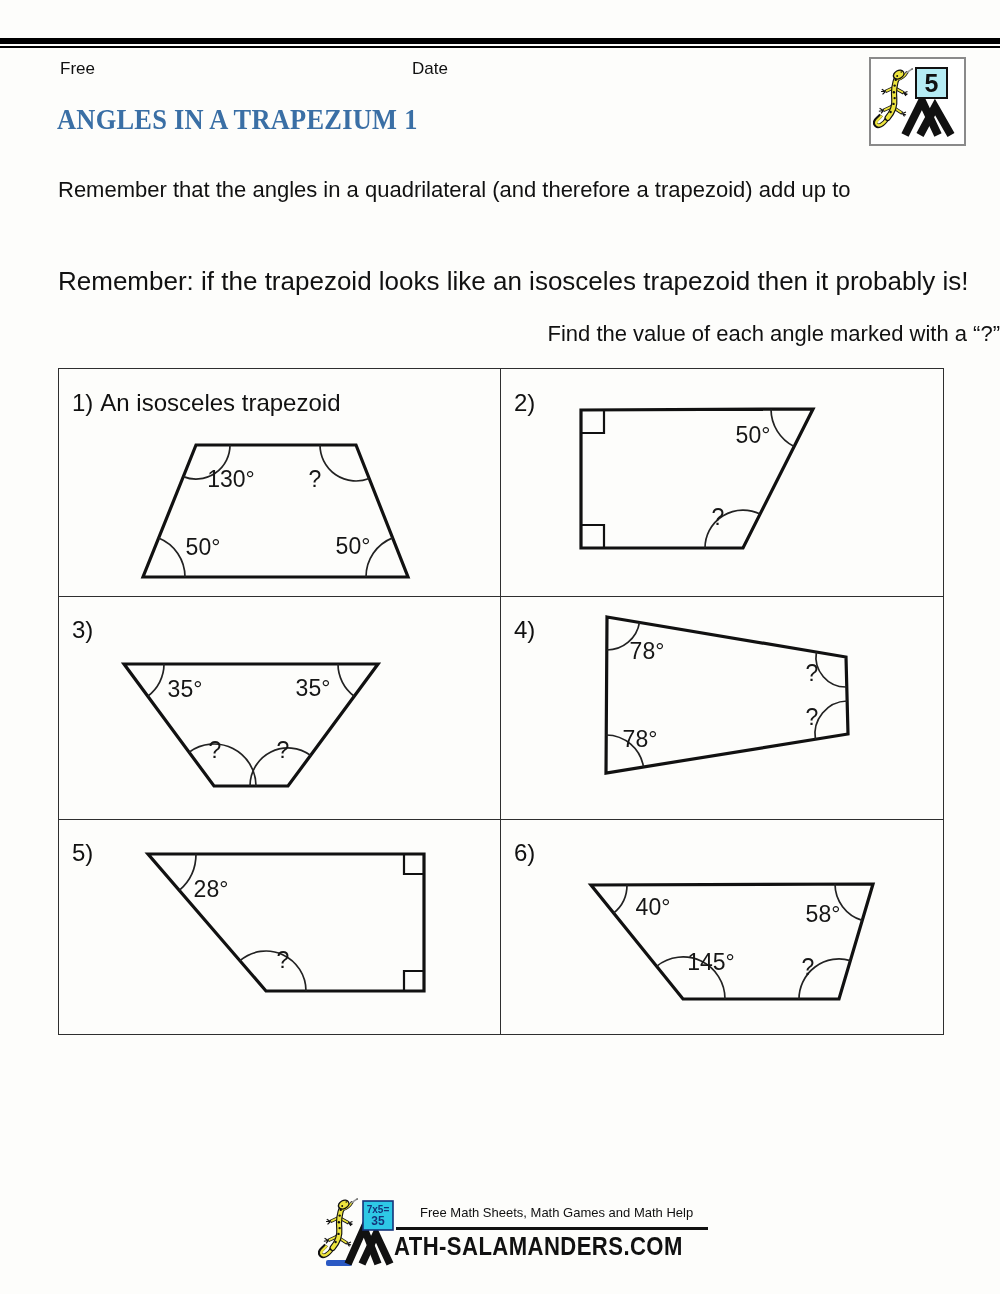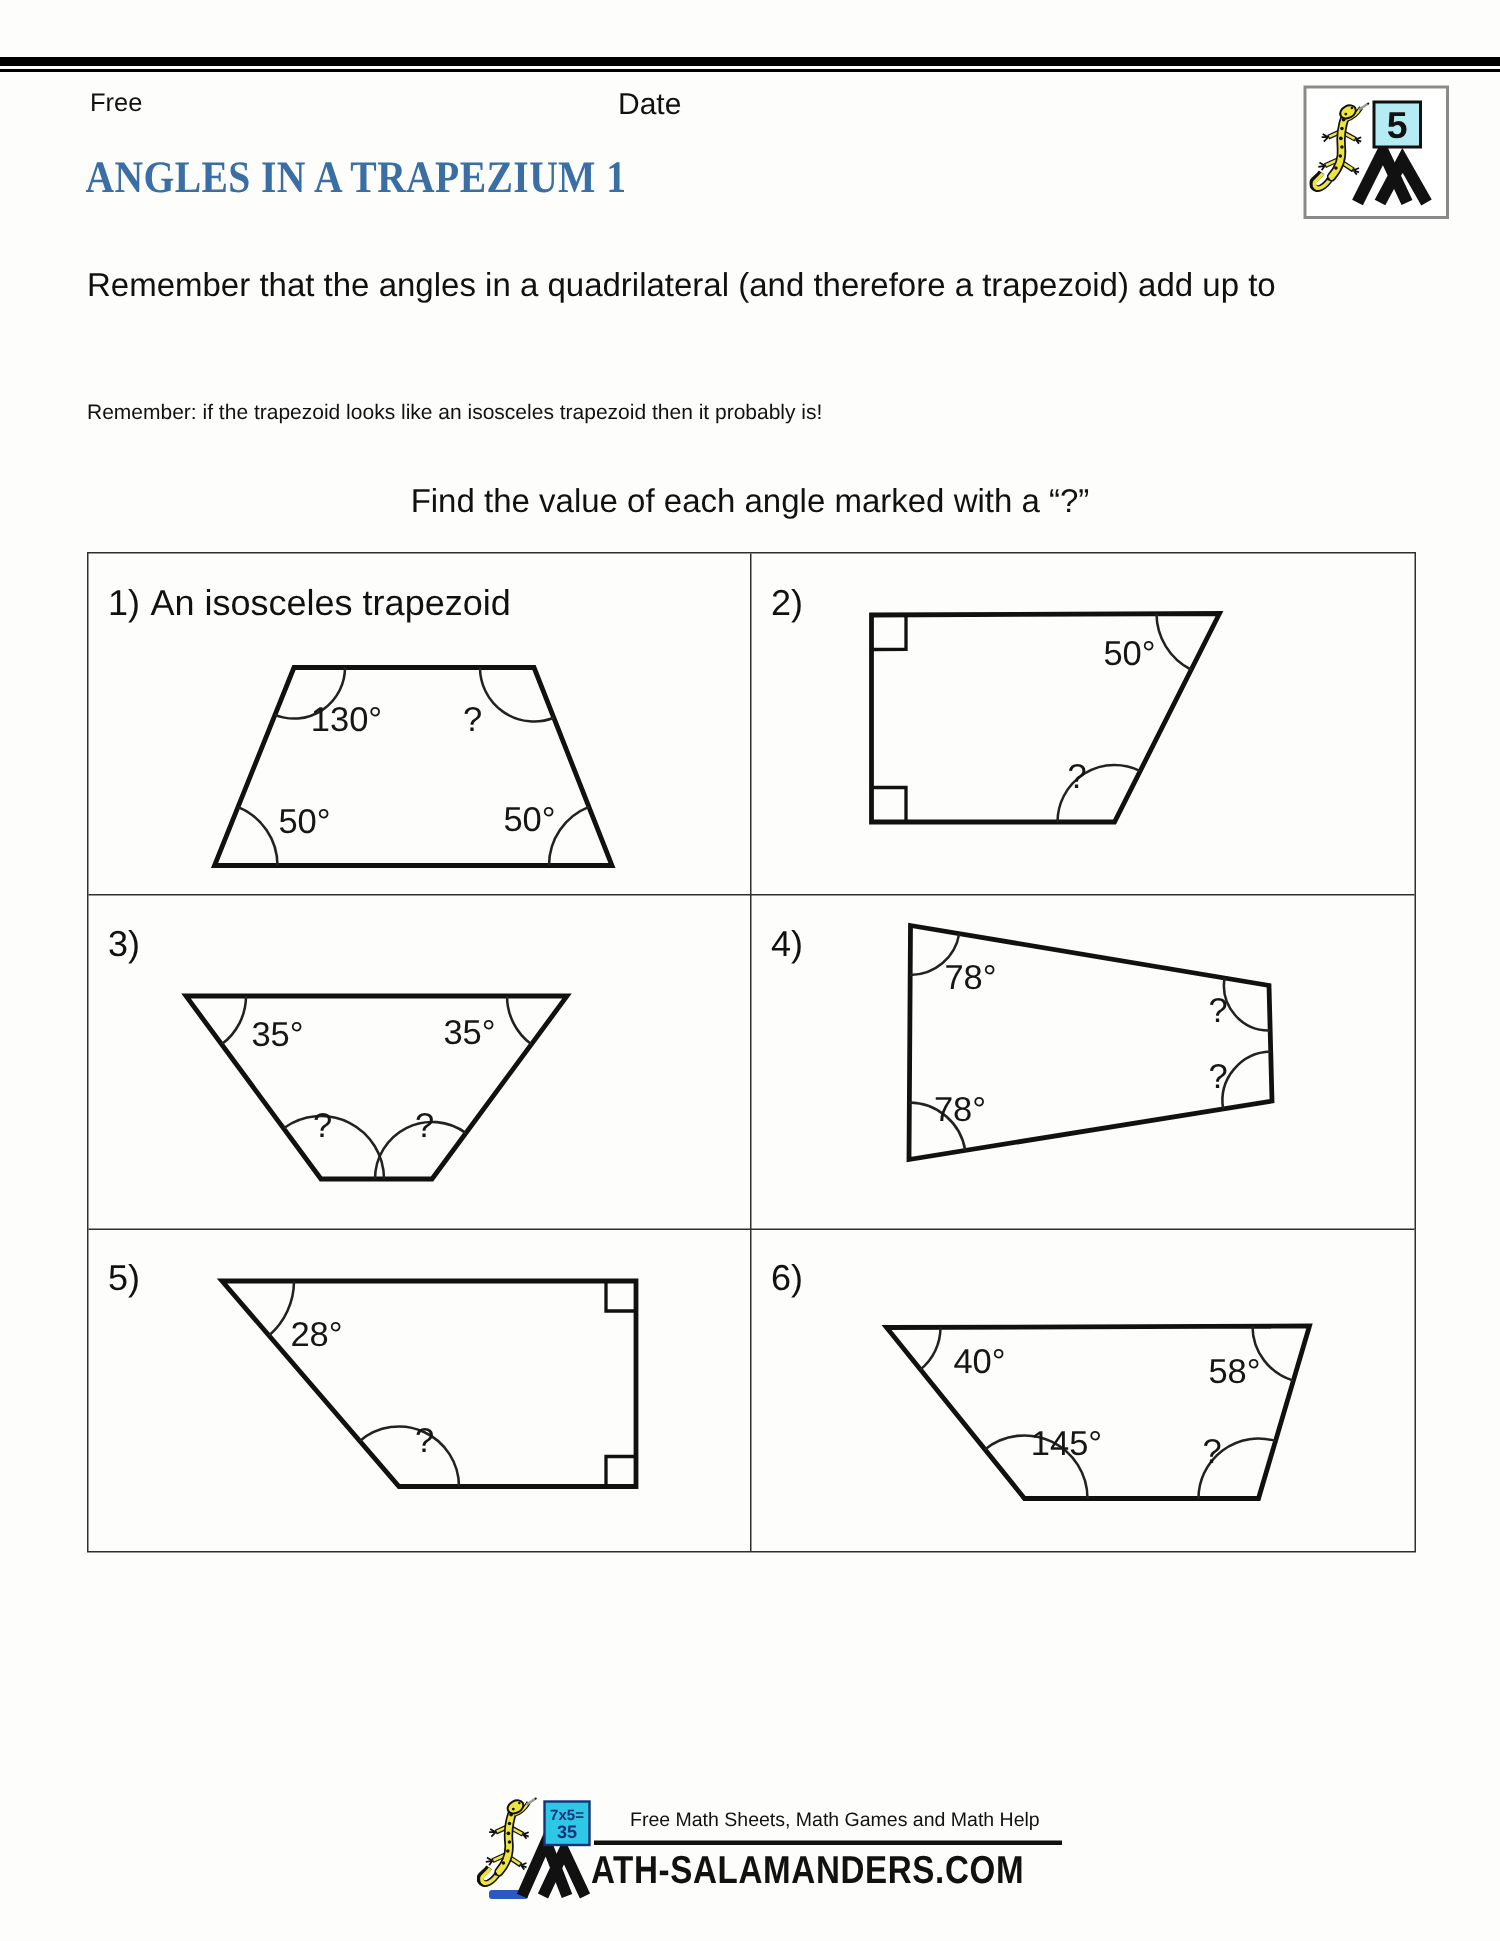--- a/index.html
+++ b/index.html
@@ -4,27 +4,27 @@
 <style>
   html,body{margin:0;padding:0;background:#e8e8e8;}
   .page{position:relative;width:1000px;height:1294px;background:#fdfdfb;overflow:hidden;
         font-family:"Liberation Sans",sans-serif;color:#111;}
   
   .top-bar{position:absolute;left:0;top:38px;width:1000px;}
   .bar-thick{height:6px;background:#000;}
   .bar-gap{height:2px;background:#fdfdfb;}
   .bar-thin{height:2px;background:#000;}
   .name-label{position:absolute;left:60px;top:59px;font-size:17px;}
-  .date-label{position:absolute;left:412px;top:59px;font-size:20px;}
+  .date-label{position:absolute;left:412px;top:59px;font-size:17px;}
   .page-title{position:absolute;left:57px;top:102px;margin:0;
       font-family:"Liberation Serif",serif;font-weight:600;font-size:30px;
       color:var(--title-blue);letter-spacing:.3px;transform:scaleX(.88);transform-origin:left top;white-space:nowrap;}
   .intro1{position:absolute;left:58px;top:171px;font-size:22px;line-height:38px;white-space:nowrap;}
-  .intro2{position:absolute;left:58px;top:266px;font-size:14px;white-space:nowrap;}
-  .instruction{position:absolute;left:0;right:0;top:321px;font-size:22px;text-align:center;}
+  .intro2{position:absolute;left:58px;top:266px;font-size:26px;white-space:nowrap;}
+  .instruction{position:absolute;left:0;right:0;top:321px;font-size:22px;text-align:right;}
   
   .logo-box{position:absolute;left:869px;top:57px;width:97px;height:89px;background:#fff;
             border:2px solid #8a8a8a;box-sizing:border-box;}
   
   .grid{position:absolute;left:58px;top:368px;width:884px;height:665px;
         border:1.4px solid #2f2f2f;box-sizing:content-box;}
   .vline{position:absolute;left:441px;top:0;width:1.4px;height:100%;background:#2f2f2f;}
   .hline{position:absolute;left:0;width:100%;height:1.4px;background:#2f2f2f;}
   .h1{top:227px}.h2{top:450px}
   .cell{position:absolute;}

